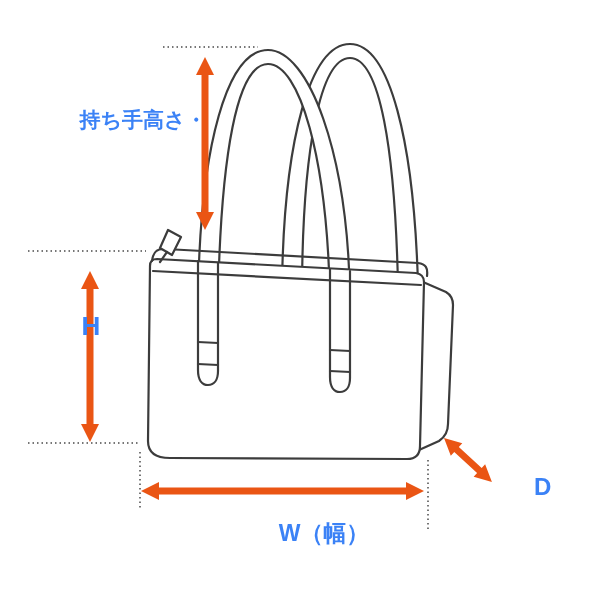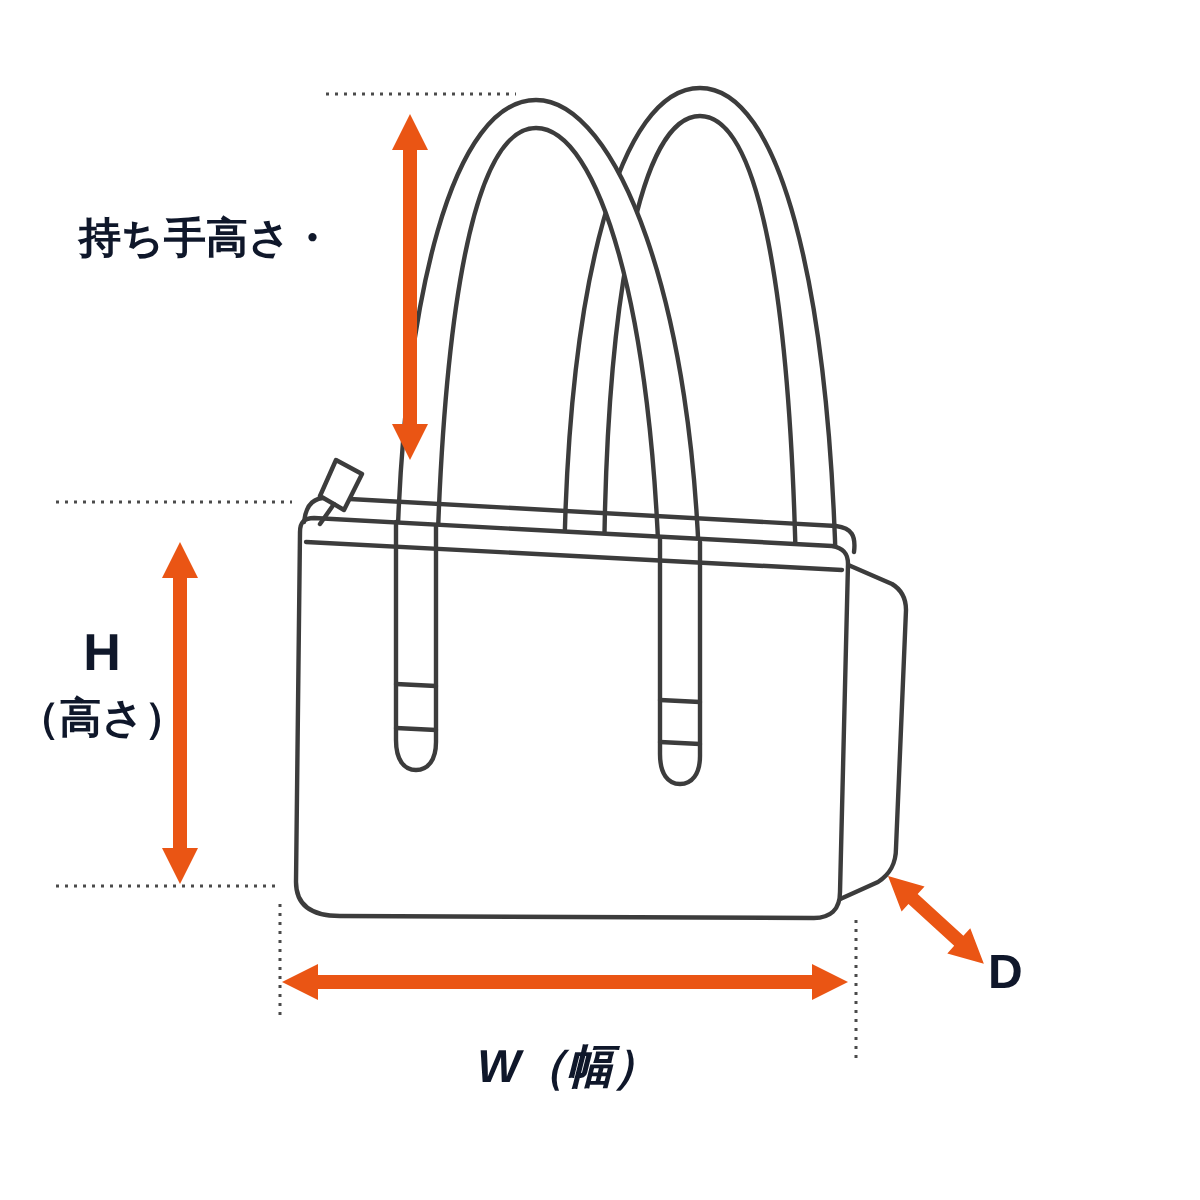--- a/index.html
+++ b/index.html
@@ -11,29 +11,30 @@
     overflow: hidden;
     font-family: "Liberation Sans", "DejaVu Sans", sans-serif;
   }
   .stage svg {
     position: absolute;
     left: 0; top: 0;
     width: 600px; height: 600px;
   }
   .label {
     position: absolute;
-    color: #0f172a;
+    color: #3b82f6;
     font-weight: 600;
     text-align: center;
     line-height: 1.5;
+    margin-left: 40px;
   }
   .label-handle { left: 12px;  top: 104px; width: 182px; font-size: 21px; }
   .label-h      { left: 6px;   top: 310px; width: 90px;  font-size: 21px; }
   .label-h .letter { font-size: 26px; line-height: 1.3; }
-  .label-w      { left: 198px; top: 516px; width: 172px; font-size: 23px; font-style: italic; }
+  .label-w      { left: 198px; top: 516px; width: 172px; font-size: 23px; }
   .label-d      { left: 482px; top: 470px; width: 116px; font-size: 21px; text-align: left; }
   .label-d .letter { font-size: 24px; padding-left: 12px; line-height: 1.4; }
 </style>
 </head>
 <body>
 
 <div class="stage">
 
   <svg viewBox="0 0 600 600" aria-hidden="true">
 
@@ -82,21 +83,20 @@
       </g>
     </g>
   </svg>
 
   <div class="label label-handle">
     <div>持ち手高さ・</div>
   </div>
 
   <div class="label label-h">
     <div class="letter">H</div>
-    <div>（高さ）</div>
   </div>
 
   <div class="label label-w">W（幅）</div>
 
   <div class="label label-d">
     <div class="letter">D</div>
   </div>
 
 </div>
 

